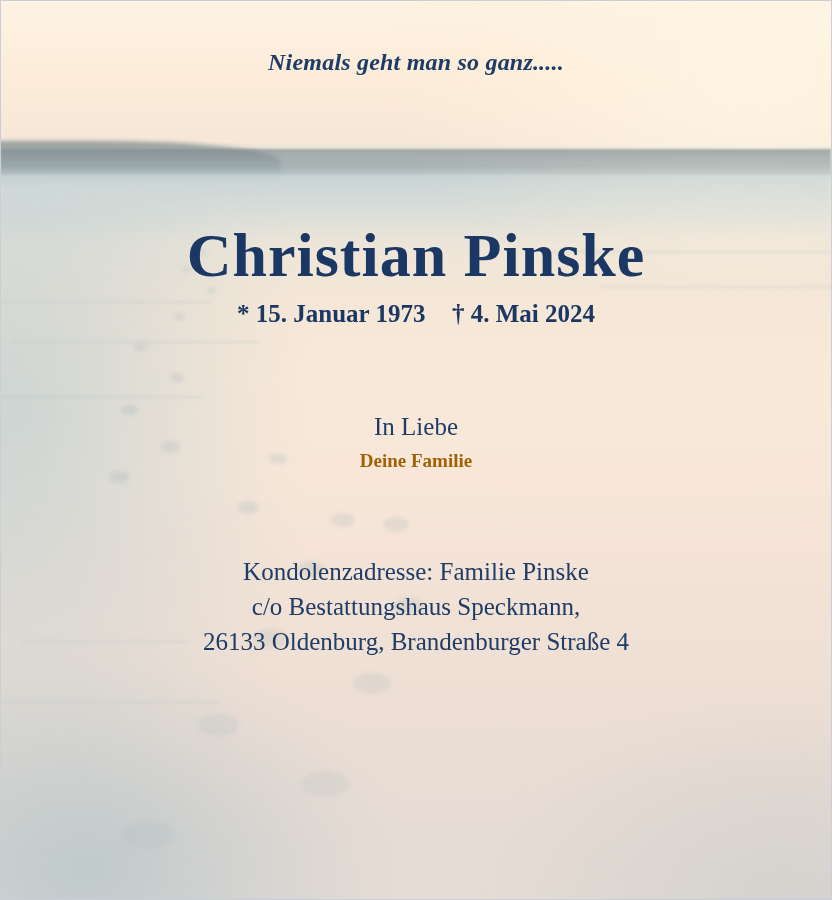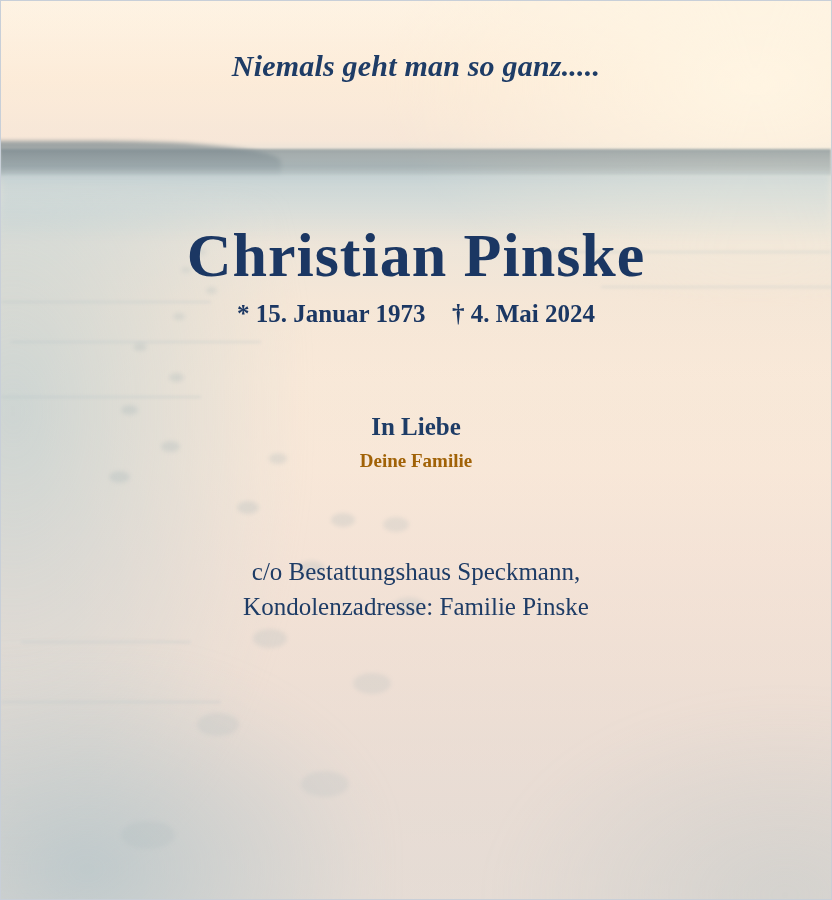--- a/index.html
+++ b/index.html
@@ -150,21 +150,21 @@
     display: block;
   }
 
   .motto {
     position: absolute;
     top: 48px;
     left: 0;
     right: 0;
     font-style: italic;
     font-weight: bold;
-    font-size: 30px;
+    font-size: 24px;
     letter-spacing: 0.2px;
     color: #1e3c66;
   }
 
   .name {
     position: absolute;
     top: 219px;
     left: 0;
     right: 0;
     font-size: 62px;
@@ -187,21 +187,20 @@
     width: 14px;
   }
 
   .inlove {
     position: absolute;
     top: 412px;
     left: 0;
     right: 0;
     font-size: 25px;
     color: #1e3c66;
-    font-weight: bold;
   }
 
   .family {
     position: absolute;
     top: 449px;
     left: 0;
     right: 0;
     font-size: 19px;
     font-weight: bold;
     color: #a16207;
@@ -285,19 +284,20 @@
       <span>15. Januar 1973</span>
       <span class="sep"></span>
       <span>†</span>
       <span>4. Mai 2024</span>
     </div>
 
     <div class="inlove">In Liebe</div>
     <div class="family">Deine Familie</div>
 
     <div class="condolence">
+      <span class="line">Kondolenzadresse: Familie Pinske</span>
       <span class="line">c/o Bestattungshaus Speckmann,</span>
-      <span class="line">Kondolenzadresse: Familie Pinske</span>
+      <span class="line">26133 Oldenburg, Brandenburger Straße 4</span>
     </div>
 
 
   </div>
 </div>
 
 </body></html>

